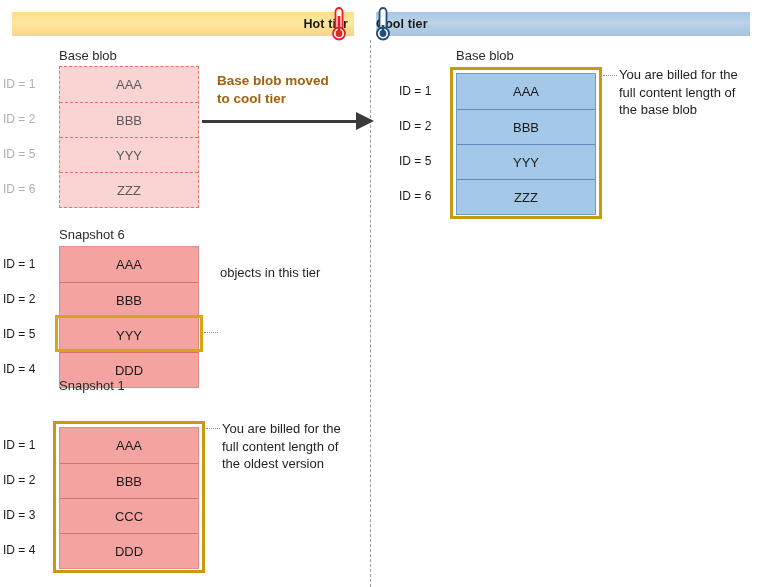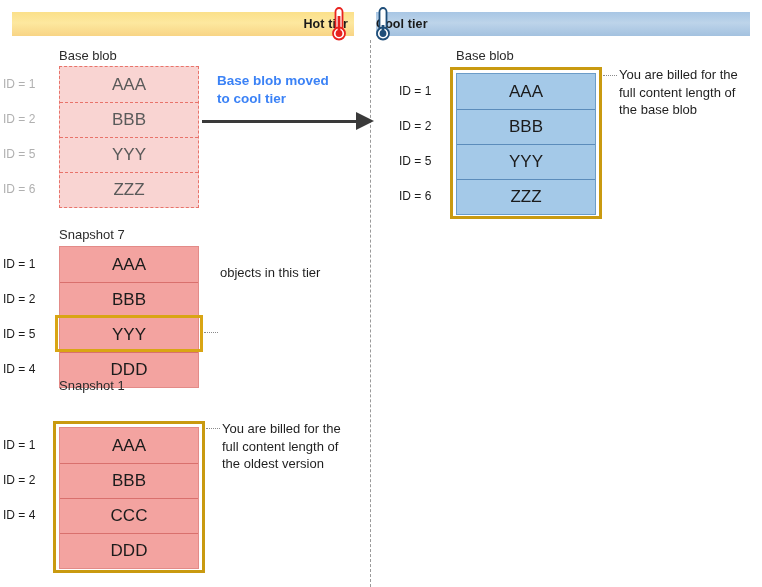--- a/index.html
+++ b/index.html
@@ -68,21 +68,21 @@
   
   .blob {
     position: absolute;
     width: 140px;
   }
   .blob .row {
     height: 35px;
     display: flex;
     align-items: center;
     justify-content: center;
-    font-size: 17px;
+    font-size: 13px;
     color: #1b1b1b;
     position: relative;
   }
 
   
   .blob-ghost {
     border: 1.5px dashed #e8736a;
     background: #f9d4d2;
   }
   .blob-ghost .row { color: #5a5a5a; }
@@ -132,21 +132,21 @@
     position: absolute;
     font-size: 13px;
     line-height: 17.5px;
     color: #1f1f1f;
   }
   .annot-bold {
     position: absolute;
     font-size: 13.5px;
     font-weight: bold;
     line-height: 18px;
-    color: #3b82f6;
+    color: #a16207;
   }
   .leader {
     position: absolute;
     border-top: 1.5px dotted #8a8a8a;
     height: 0;
   }
 
   
   .arrow-line {
     position: absolute;
@@ -208,21 +208,21 @@
   <div class="row">ZZZ</div>
 </div>
 
 <div class="annot-bold" style="left:217px; top:72px; width:140px;">
   <div>Base blob moved</div>
   <div>to cool tier</div>
 </div>
 <div class="arrow-line"></div>
 <div class="arrow-head"></div>
 
-<div class="blob-title" style="left:59px; top:227px; width:140px;">Snapshot 7</div>
+<div class="blob-title" style="left:59px; top:227px; width:140px;">Snapshot 6</div>
 
 <div class="idcol" style="left:3px; top:246px;">
   <div class="idlab">ID = 1</div>
   <div class="idlab">ID = 2</div>
   <div class="idlab">ID = 5</div>
   <div class="idlab">ID = 4</div>
 </div>
 
 <div class="blob blob-hot" style="left:59px; top:246px;">
   <div class="row">AAA</div>
@@ -235,20 +235,21 @@
 
 <div class="annot" style="left:220px; top:264px; width:135px;">
   <div>objects in this tier</div>
 </div>
 
 <div class="blob-title" style="left:59px; top:378px; width:140px;">Snapshot 1</div>
 
 <div class="idcol" style="left:3px; top:427px;">
   <div class="idlab">ID = 1</div>
   <div class="idlab">ID = 2</div>
+  <div class="idlab">ID = 3</div>
   <div class="idlab">ID = 4</div>
 </div>
 
 <div class="blob blob-hot" style="left:59px; top:427px;">
   <div class="row">AAA</div>
   <div class="row">BBB</div>
   <div class="row">CCC</div>
   <div class="row">DDD</div>
 </div>
 <div class="gold-box double" style="left:53px; top:421px; width:152px; height:152px;"></div>

